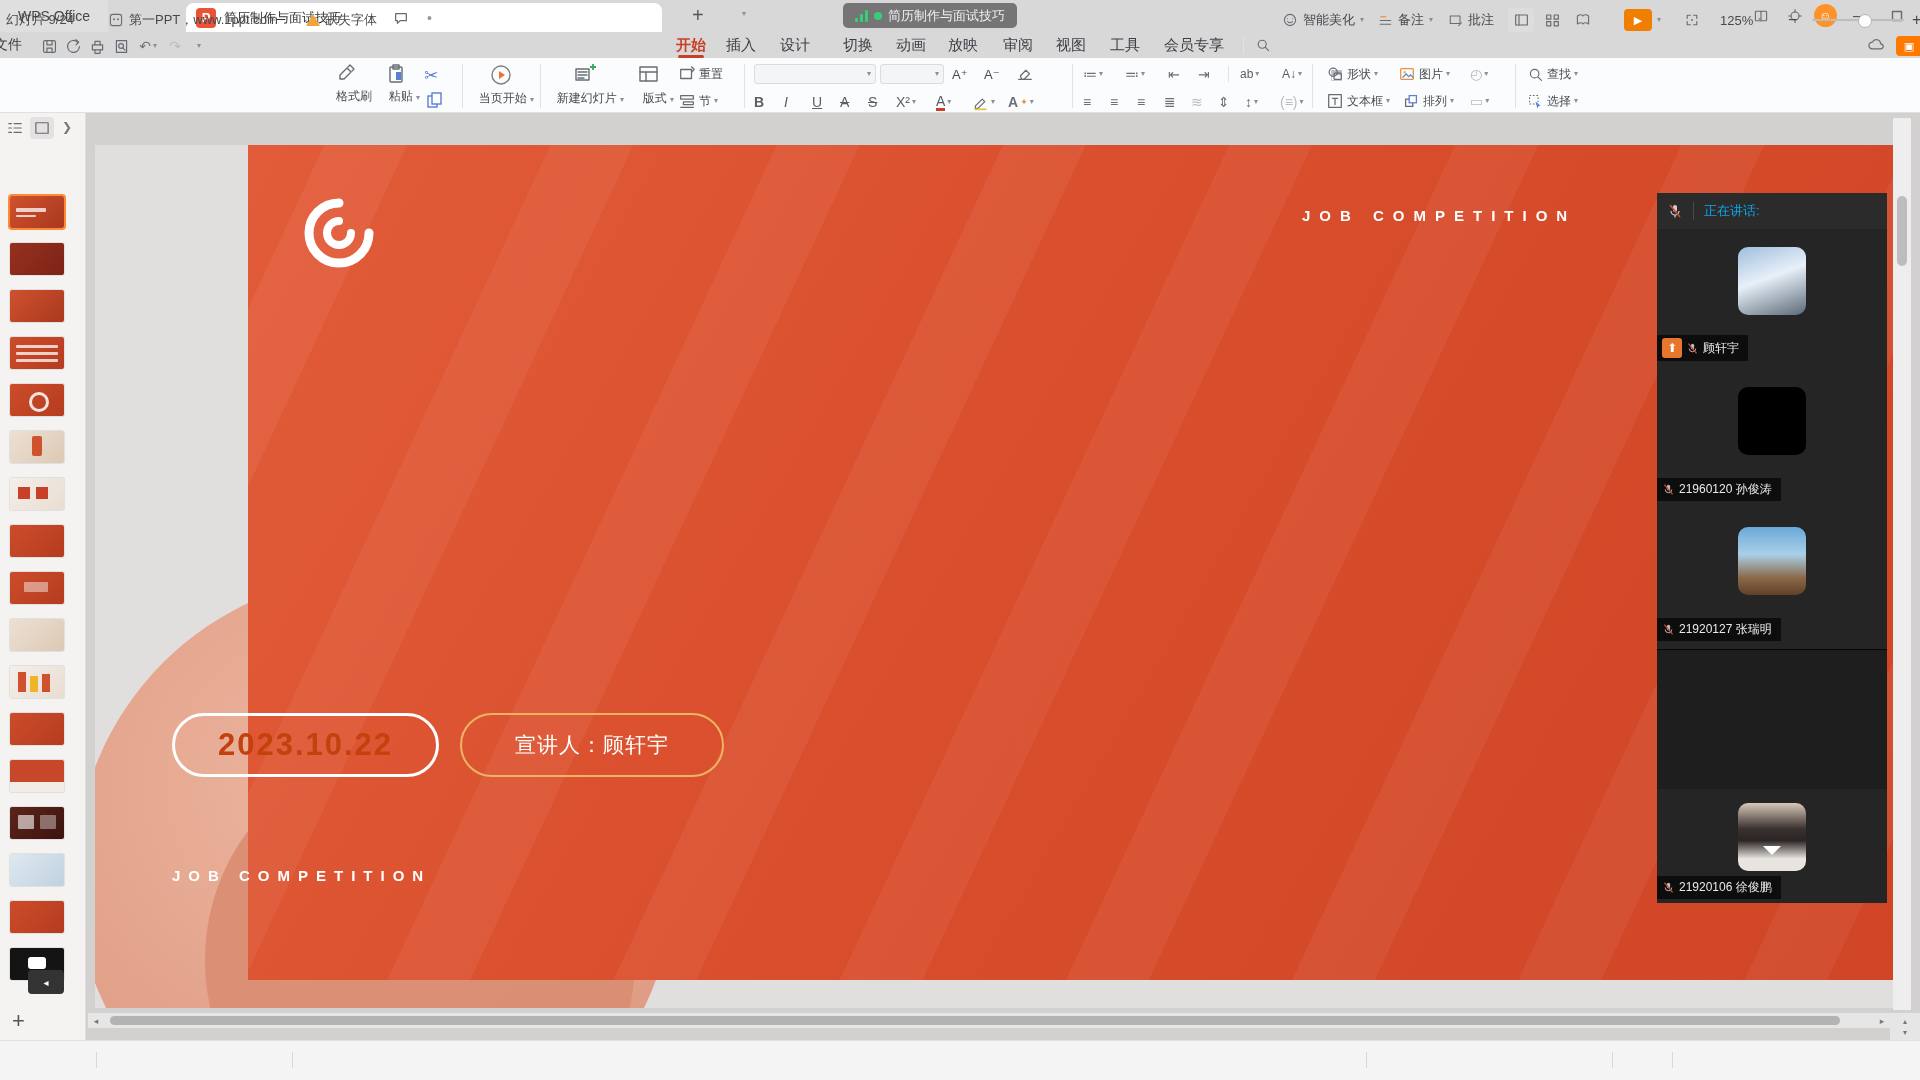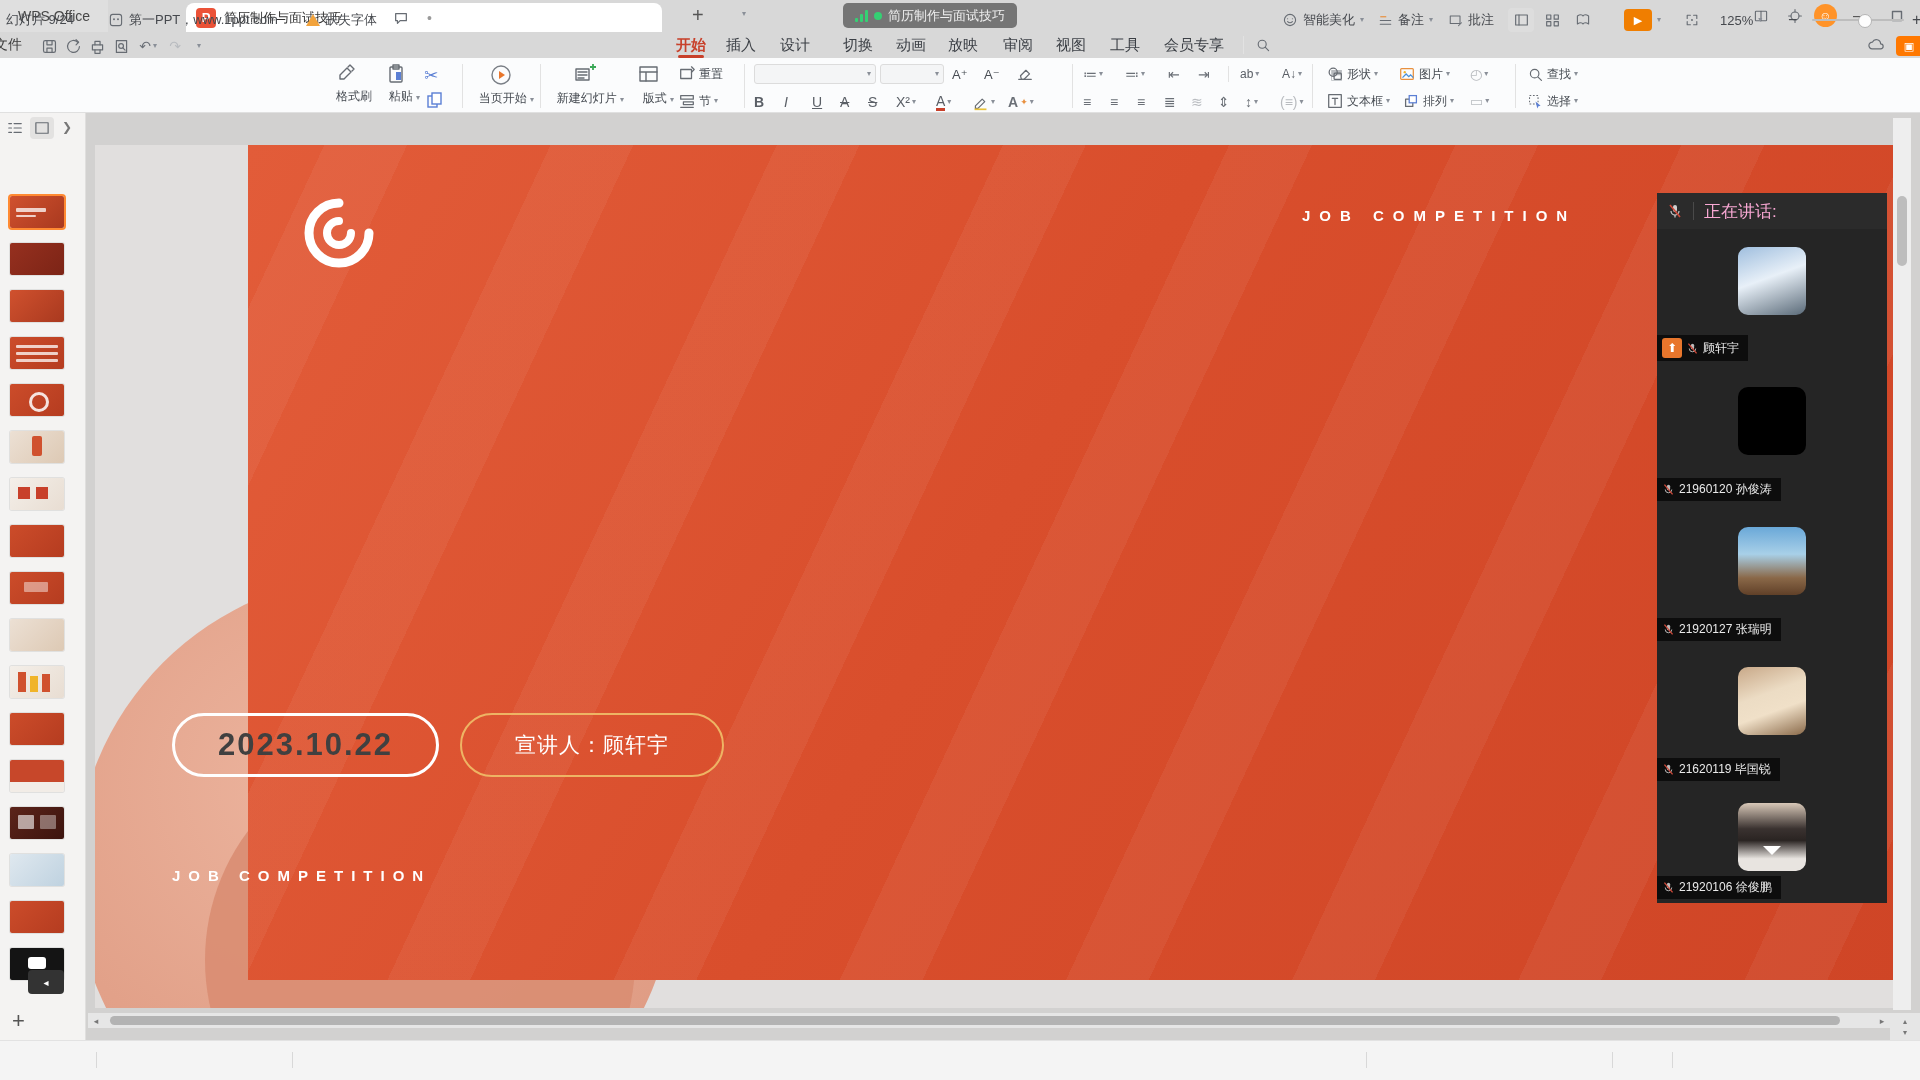--- a/index.html
+++ b/index.html
@@ -72,28 +72,28 @@
            background:#d98d72;opacity:.9}
   .goldring{position:absolute;left:1530px;top:686px;width:40px;height:40px;border:6px solid #efa14d;border-radius:50%}
   .orange{position:absolute;left:153px;top:0;right:0;bottom:28px;
           background:linear-gradient(120deg,#e25c39 0%,#d94e2c 45%,#cf4526 100%);overflow:hidden}
   .orange::after{content:"";position:absolute;inset:-200px;transform:rotate(0deg);
           background:repeating-linear-gradient(115deg,rgba(255,255,255,0) 0 130px,rgba(255,255,255,.05) 130px 205px)}
   .eyebrow{position:absolute;left:77px;top:196px;font-size:40px;font-weight:bold;letter-spacing:2px;color:#7c2a15;z-index:2}
   .bigtitle{position:absolute;left:64px;top:258px;font-size:118px;font-weight:900;letter-spacing:8px;color:#fff;z-index:2;white-space:nowrap}
   .wmark{position:absolute;left:1207px;top:62px;font-size:15px;font-weight:bold;letter-spacing:9px;color:#fff;z-index:2;white-space:nowrap}
   .pill{position:absolute;top:568px;height:64px;border-radius:34px;display:flex;align-items:center;justify-content:center;z-index:2;box-sizing:border-box}
-  .pill.date{left:77px;width:267px;border:3px solid #fff;color:#404040;font-size:31px;font-weight:bold;letter-spacing:2px}
+  .pill.date{left:77px;width:267px;border:3px solid #fff;color:#c2410c;font-size:31px;font-weight:bold;letter-spacing:2px}
   .pill.pres{left:365px;width:264px;border:2px solid #eeb464;color:#fff;font-size:21px;letter-spacing:1px}
   .sfooter{position:absolute;left:77px;top:722px;font-size:15px;font-weight:bold;letter-spacing:8px;color:#fff;z-index:2}
   
   .meet{left:1657px;top:193px;width:230px;height:710px;background:#1e1e1e;z-index:6}
   .meet-h{position:absolute;left:0;top:0;right:0;height:36px;background:#2b2b2b;display:flex;align-items:center;border-bottom:1px solid #000}
   .meet-h .dv{width:1px;height:18px;background:#4a4a4a;margin:0 10px}
-  .meet-h .t{font-size:17px;color:#f9a8d4}
+  .meet-h .t{font-size:13px;color:#0ea5e9}
   .tile{position:absolute;left:0;right:0;background:#252525;border-bottom:1px solid #060606}
   .pav{position:absolute;left:81px;width:68px;height:68px;border-radius:10px}
   .av-snow{background:linear-gradient(160deg,#9fbede 0%,#e8f0f8 45%,#5a6a78 100%)}
   .av-black{background:#000}
   .av-sea{background:linear-gradient(180deg,#6aa8d8 0%,#a8d0e8 40%,#8a6848 75%,#604028 100%)}
   .av-cat{background:linear-gradient(160deg,#c8a888 0%,#ecdcc4 40%,#f0e0c8 62%,#8a6a4a 100%)}
   .av-person{background:linear-gradient(180deg,#d8c8b8 0%,#3a3230 38%,#2a2422 55%,#e8e4e0 82%)}
   .nbar{position:absolute;left:0;display:inline-flex;align-items:center;gap:4px;background:rgba(10,10,10,.88);
         padding:3px 9px 3px 5px;font-size:12px;color:#eaeaea;white-space:nowrap}
   .sharebadge{width:20px;height:20px;background:#e8762c;border-radius:3px;display:flex;align-items:center;justify-content:center;color:#fff;font-size:12px}
@@ -603,31 +603,20 @@
       <div class="nbar" style="bottom:8px">
         <svg width="13" height="13" viewBox="0 0 16 16">
             <rect x="6" y="2" width="4" height="7" rx="2" fill="#bbb"></rect>
             <path d="M4 8a4 4 0 0 0 8 0" stroke="#bbb" fill="none" stroke-width="1.2"></path>
             <line x1="3" y1="2" x2="13" y2="14" stroke="#d04a3a" stroke-width="1.6"></line>
           </svg>
         <span>21920127 张瑞明</span>
       </div>
     </div>
 
-    <div class="tile" style="top:456px;height:140px">
-      <div class="pav av-cat" style="top:18px"></div>
-      <div class="nbar" style="bottom:8px">
-        <svg width="13" height="13" viewBox="0 0 16 16">
-            <rect x="6" y="2" width="4" height="7" rx="2" fill="#bbb"></rect>
-            <path d="M4 8a4 4 0 0 0 8 0" stroke="#bbb" fill="none" stroke-width="1.2"></path>
-            <line x1="3" y1="2" x2="13" y2="14" stroke="#d04a3a" stroke-width="1.6"></line>
-          </svg>
-        <span>21620119 毕国锐</span>
-      </div>
-    </div>
 
     <div class="tile" style="top:596px;height:114px;border-bottom:none">
       <div class="pav av-person" style="top:14px"></div>
       <div style="position:absolute;left:106px;bottom:30px"><span class="tri-dn"></span></div>
       <div class="nbar" style="bottom:4px">
         <svg width="13" height="13" viewBox="0 0 16 16">
             <rect x="6" y="2" width="4" height="7" rx="2" fill="#bbb"></rect>
             <path d="M4 8a4 4 0 0 0 8 0" stroke="#bbb" fill="none" stroke-width="1.2"></path>
             <line x1="3" y1="2" x2="13" y2="14" stroke="#d04a3a" stroke-width="1.6"></line>
           </svg>

